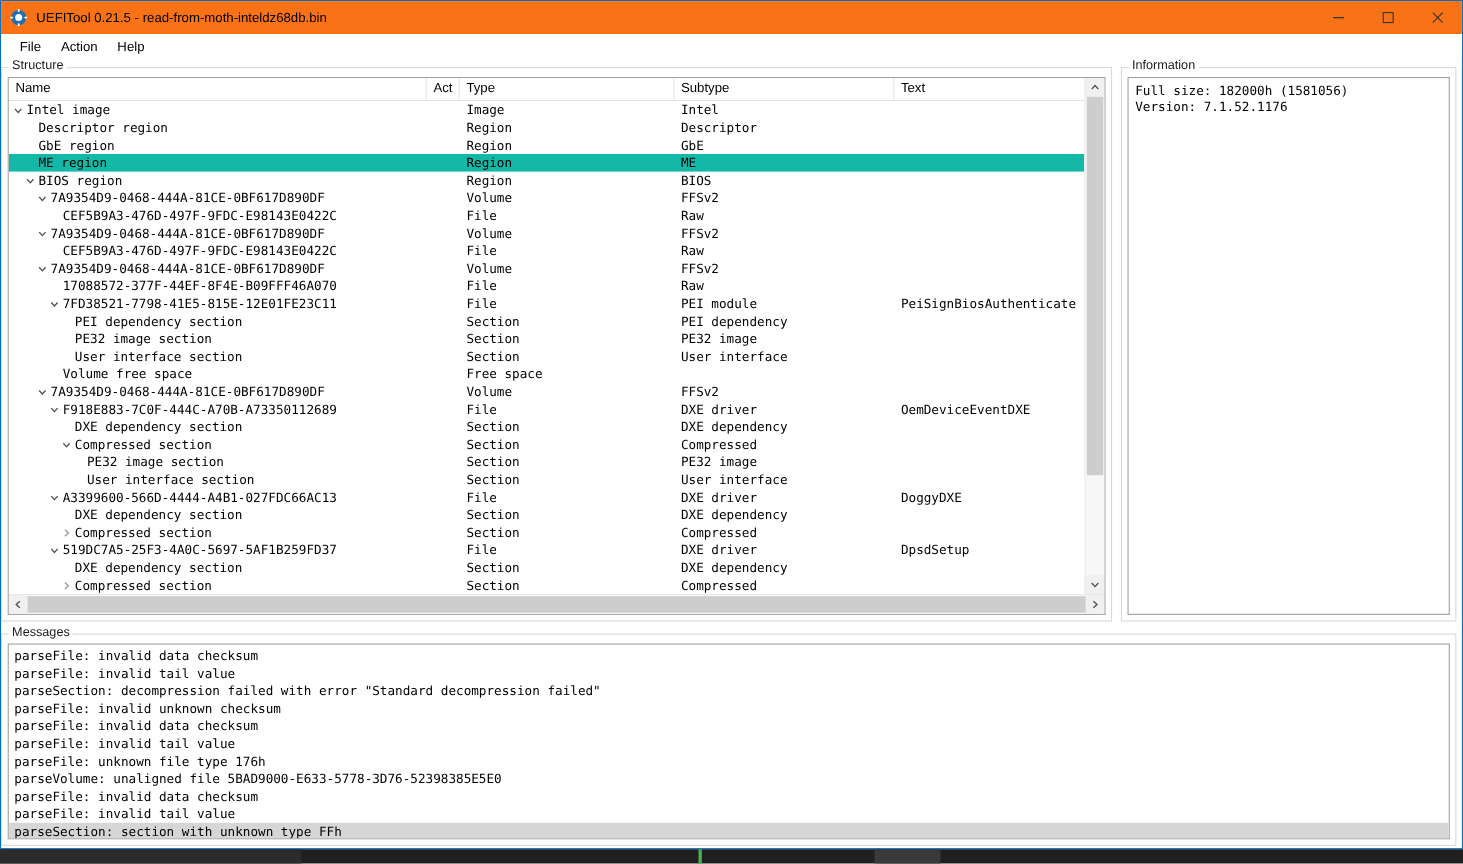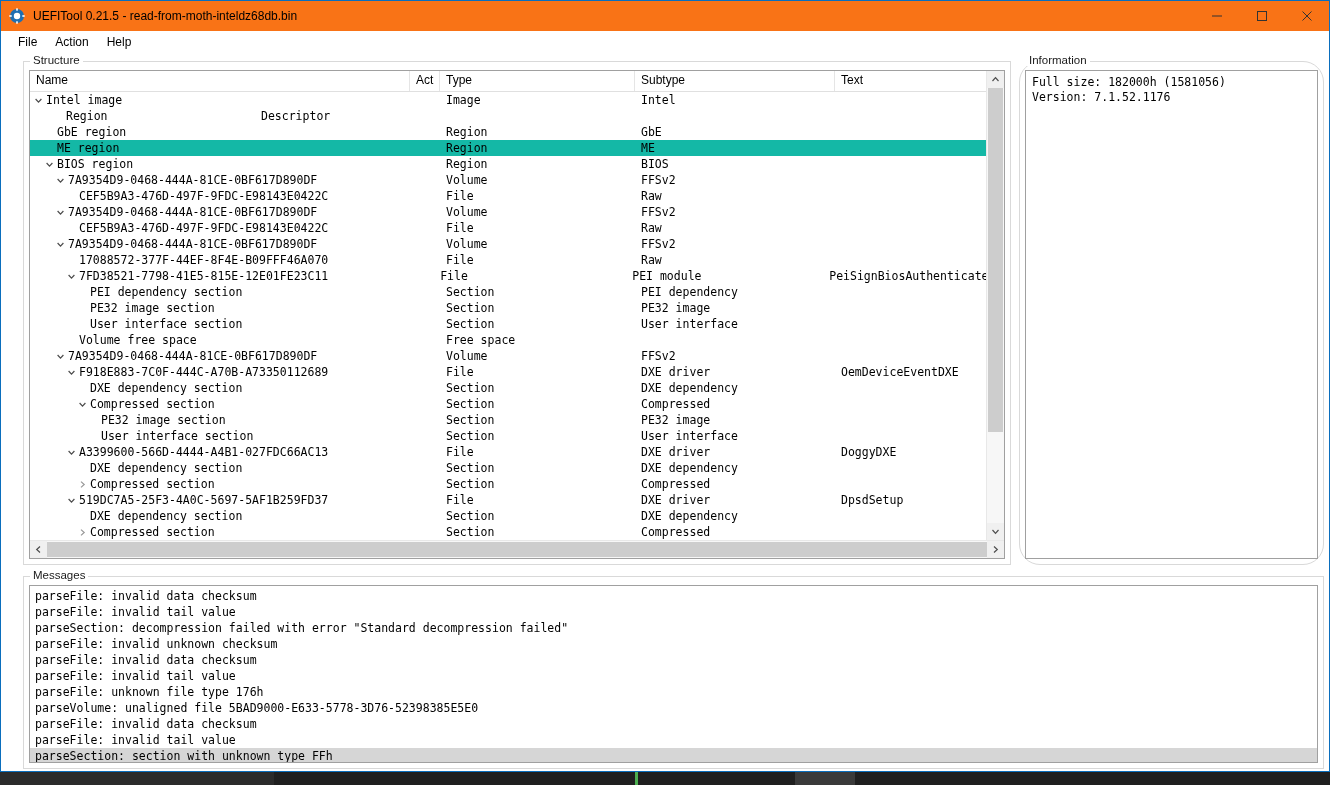--- a/index.html
+++ b/index.html
@@ -60,21 +60,21 @@
     font-size: 12px;
     color: #000;
     padding: 2px 9px;
     white-space: nowrap;
   }
   
   .content {
     flex: 1 1 auto;
     display: flex;
     flex-direction: column;
-    padding: 0 5px 2px 22px;
+    padding: 0 5px 2px 0;
     box-sizing: border-box;
     min-height: 0;
   }
   .upper {
     display: flex;
     flex: 0 0 513px;
     min-height: 0;
   }
   .groupbox {
     position: relative;
@@ -97,21 +97,20 @@
     margin-top: 9px;
     display: flex;
     flex-direction: column;
     min-width: 0;
   }
   .info-group {
     flex: 0 0 305px;
     margin-top: 9px;
     display: flex;
     flex-direction: column;
-    border-radius: 21px;
   }
   .panel-inner {
     margin: 8px 5px 5px 5px;
     flex: 1 1 auto;
     border: 1px solid #a0a0a0;
     background: #ffffff;
     box-sizing: border-box;
     display: flex;
     flex-direction: column;
     min-height: 0;
@@ -343,20 +342,24 @@
                         </svg>
                       </span>
                       <span class="nm">Intel image</span>
                     </div>
                     <div class="c-act"></div>
                     <div class="c-type">Image</div>
                     <div class="c-subtype">Intel</div>
                     <div class="c-text"></div>
                   </div>
                   <div class="row">
+                    <div class="c-name" style="padding-left: 14px;">
+                      <span class="chev empty"></span>
+                      <span class="nm">Descriptor region</span>
+                    </div>
                     <div class="c-act"></div>
                     <div class="c-type">Region</div>
                     <div class="c-subtype">Descriptor</div>
                     <div class="c-text"></div>
                   </div>
                   <div class="row">
                     <div class="c-name" style="padding-left: 14px;">
                       <span class="chev empty"></span>
                       <span class="nm">GbE region</span>
                     </div>

